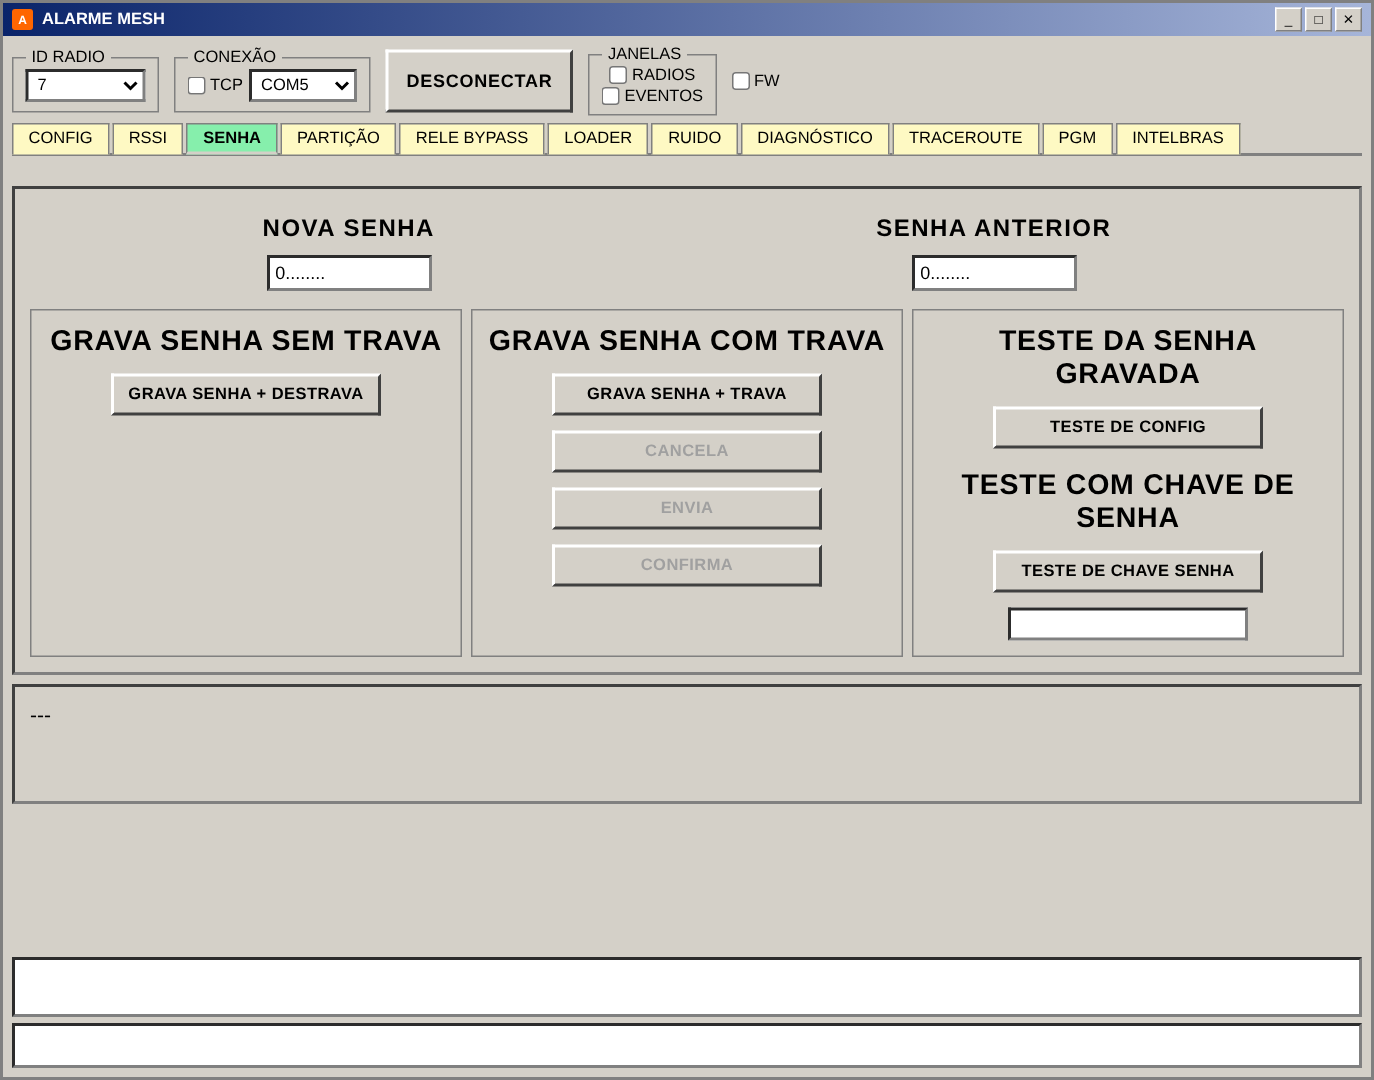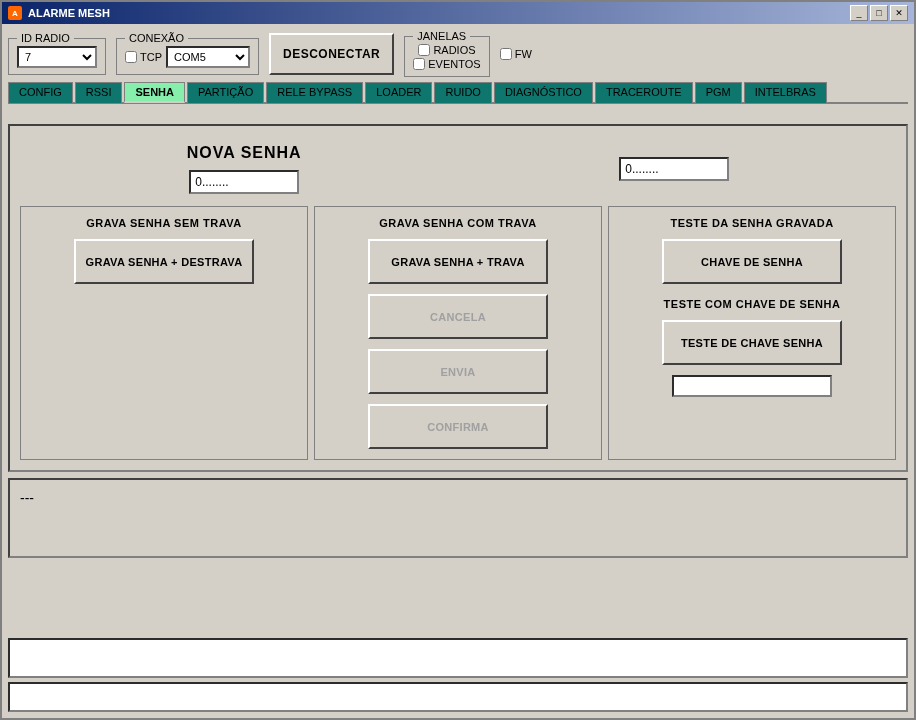--- a/index.html
+++ b/index.html
@@ -150,21 +150,21 @@
       position: relative;
       top: 1px;
     }
     .tab.active {
       background: #86efac;
       border-bottom: 2px solid #d4d0c8;
       font-weight: bold;
       z-index: 1;
     }
     .tab:not(.active) {
-      background: #0f766e;
+      background: #fef9c3;
     }
     .main-content {
       flex: 1;
       display: flex;
       flex-direction: column;
       gap: 6px;
       overflow: hidden;
       margin-top: 16px;
     }
     .outer-panel {
@@ -209,28 +209,28 @@
       background: #d4d0c8;
       padding: 10px;
       flex: 1;
       display: flex;
       flex-direction: column;
       align-items: center;
       gap: 10px;
       min-height: 160px;
     }
     .action-panel-title {
-      font-size: 11px;
+      font-size: 19px;
       font-weight: bold;
       text-align: center;
       letter-spacing: 0.5px;
     }
     .action-btn {
       width: 180px;
-      height: 45px;
+      height: 28px;
       background: #d4d0c8;
       border: 2px solid;
       border-top-color: #ffffff;
       border-left-color: #ffffff;
       border-right-color: #404040;
       border-bottom-color: #404040;
       font-size: 11px;
       font-weight: bold;
       cursor: pointer;
       letter-spacing: 0.3px;
@@ -304,21 +304,21 @@
         </div>
       </fieldset>
 
       <fieldset class="fieldset-group" style="padding: 2px 8px 6px 8px;">
         <legend>CONEXÃO</legend>
         <div class="fieldset-inner">
           <label class="checkbox-label">
             <input type="checkbox" style="">
             <span>TCP</span>
           </label>
-          <select style="width:84px;">
+          <select style="width:72px;">
             <option>COM5</option>
             <option>COM1</option>
             <option>COM2</option>
             <option>COM3</option>
             <option>COM4</option>
           </select>
         </div>
       </fieldset>
 
       <button class="connect-btn">DESCONECTAR</button>
@@ -360,20 +360,21 @@
     <div class="main-content">
 
       <div class="outer-panel">
 
         <div class="password-section">
           <div class="password-group">
             <span class="password-label">NOVA SENHA</span>
             <input type="text" class="password-input" value="0........" style="">
           </div>
           <div class="password-group">
+            <span class="password-label">SENHA ANTERIOR</span>
             <input type="text" class="password-input" value="0........" style="">
           </div>
         </div>
 
         <div class="actions-row">
 
           <div class="action-panel">
             <span class="action-panel-title">GRAVA SENHA SEM TRAVA</span>
             <button class="action-btn">GRAVA SENHA + DESTRAVA</button>
           </div>
@@ -381,21 +382,21 @@
           <div class="action-panel">
             <span class="action-panel-title">GRAVA SENHA COM TRAVA</span>
             <button class="action-btn">GRAVA SENHA + TRAVA</button>
             <button class="action-btn" disabled="">CANCELA</button>
             <button class="action-btn" disabled="">ENVIA</button>
             <button class="action-btn" disabled="">CONFIRMA</button>
           </div>
 
           <div class="action-panel">
             <span class="action-panel-title">TESTE DA SENHA GRAVADA</span>
-            <button class="action-btn">CHAVE DE SENHA</button>
+            <button class="action-btn">TESTE DE CONFIG</button>
             <span class="action-panel-title" style="margin-top:4px;">TESTE COM CHAVE DE SENHA</span>
             <button class="action-btn">TESTE DE CHAVE SENHA</button>
             <input type="text" style="width: 160px; height: 22px; border: 2px inset rgb(128, 128, 128); background: white; font-size: 12px; padding: 2px 4px;" value="">
           </div>
 
         </div>
       </div>
 
       <div class="status-panel">
         <span class="status-text">---</span>

